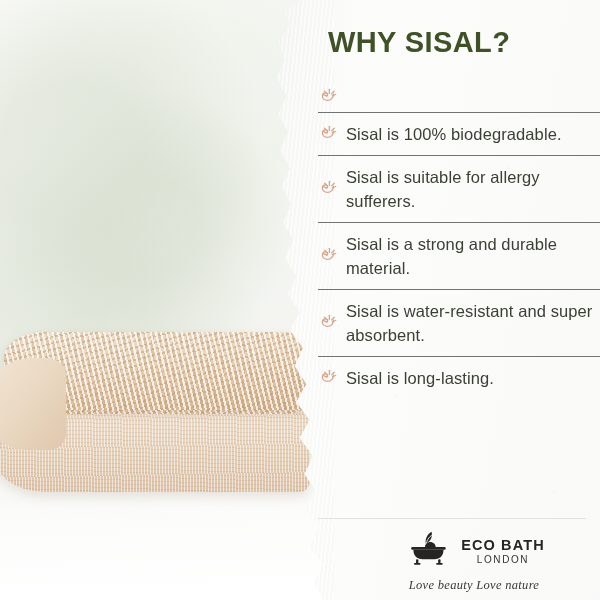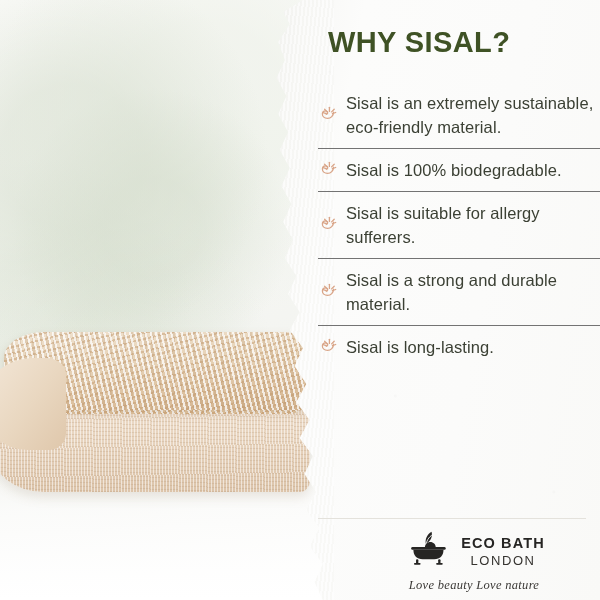--- a/index.html
+++ b/index.html
@@ -164,21 +164,21 @@
     position:absolute; left:56px; top:530px;
     width:200px;
     display:flex; flex-direction:column; align-items:center;
   }
   .logo-row { display:flex; align-items:center; gap:8px; }
   .logo-words { display:flex; flex-direction:column; align-items:center; line-height:1; }
   .logo-name {
     font-size:14.5px; font-weight:bold; letter-spacing:1.1px; color:#262523;
   }
   .logo-city {
-    font-size:13px; letter-spacing:1.6px; color:#35332f; margin-top:3px;
+    font-size:10px; letter-spacing:1.6px; color:#35332f; margin-top:3px;
   }
   .logo-tag {
     margin-top:5px;
     font-family:"Liberation Serif", serif;
     font-style:italic;
     font-size:12.5px;
     letter-spacing:.3px;
     color:#3a3835;
     border-bottom:1px solid #8d8a85;
     padding-bottom:15px;
@@ -216,21 +216,20 @@
             <g fill="none" stroke="#D9A588" stroke-width="1.3" stroke-linecap="round">
               <path d="M14.5 8.2c0 3.6-2.6 6.2-6 6.2-3.1 0-5.1-2-5.1-4.4 0-1.9 1.4-3.2 3-3.2 1.3 0 2.3.9 2.3 2 0 .9-.7 1.5-1.4 1.5"></path>
               <path d="M10.4 7.4V3.3"></path>
                 <path d="M12.6 7.9l2.6-2.7"></path>
               <path d="M8.1 7.9L5.6 5.3"></path>
                 <path d="M13.4 9.6l3.3-1.1"></path>
               <path d="M7.3 9.7L4.1 8.7"></path>
             </g>
           </svg>
         </span>
-        <span class="item-text">Sisal is an extremely sustainable, eco-friendly material.</span>
       </div>
 
       <div class="item">
         <span class="sprout">
           <svg viewBox="0 0 22 22" width="22" height="22">
             <g fill="none" stroke="#D9A588" stroke-width="1.3" stroke-linecap="round">
               <path d="M14.5 8.2c0 3.6-2.6 6.2-6 6.2-3.1 0-5.1-2-5.1-4.4 0-1.9 1.4-3.2 3-3.2 1.3 0 2.3.9 2.3 2 0 .9-.7 1.5-1.4 1.5"></path>
               <path d="M10.4 7.4V3.3"></path>
                 <path d="M12.6 7.9l2.6-2.7"></path>
               <path d="M8.1 7.9L5.6 5.3"></path>
@@ -267,20 +266,35 @@
                 <path d="M12.6 7.9l2.6-2.7"></path>
               <path d="M8.1 7.9L5.6 5.3"></path>
                 <path d="M13.4 9.6l3.3-1.1"></path>
               <path d="M7.3 9.7L4.1 8.7"></path>
             </g>
           </svg>
         </span>
         <span class="item-text">Sisal is a strong and durable material.</span>
       </div>
 
+      <div class="item">
+        <span class="sprout">
+          <svg viewBox="0 0 22 22" width="22" height="22">
+            <g fill="none" stroke="#D9A588" stroke-width="1.3" stroke-linecap="round">
+              <path d="M14.5 8.2c0 3.6-2.6 6.2-6 6.2-3.1 0-5.1-2-5.1-4.4 0-1.9 1.4-3.2 3-3.2 1.3 0 2.3.9 2.3 2 0 .9-.7 1.5-1.4 1.5"></path>
+              <path d="M10.4 7.4V3.3"></path>
+                <path d="M12.6 7.9l2.6-2.7"></path>
+              <path d="M8.1 7.9L5.6 5.3"></path>
+                <path d="M13.4 9.6l3.3-1.1"></path>
+              <path d="M7.3 9.7L4.1 8.7"></path>
+            </g>
+          </svg>
+        </span>
+        <span class="item-text">Sisal is water-resistant and super absorbent.</span>
+      </div>
 
       <div class="item">
         <span class="sprout">
           <svg viewBox="0 0 22 22" width="22" height="22">
             <g fill="none" stroke="#D9A588" stroke-width="1.3" stroke-linecap="round">
               <path d="M14.5 8.2c0 3.6-2.6 6.2-6 6.2-3.1 0-5.1-2-5.1-4.4 0-1.9 1.4-3.2 3-3.2 1.3 0 2.3.9 2.3 2 0 .9-.7 1.5-1.4 1.5"></path>
               <path d="M10.4 7.4V3.3"></path>
                 <path d="M12.6 7.9l2.6-2.7"></path>
               <path d="M8.1 7.9L5.6 5.3"></path>
                 <path d="M13.4 9.6l3.3-1.1"></path>

